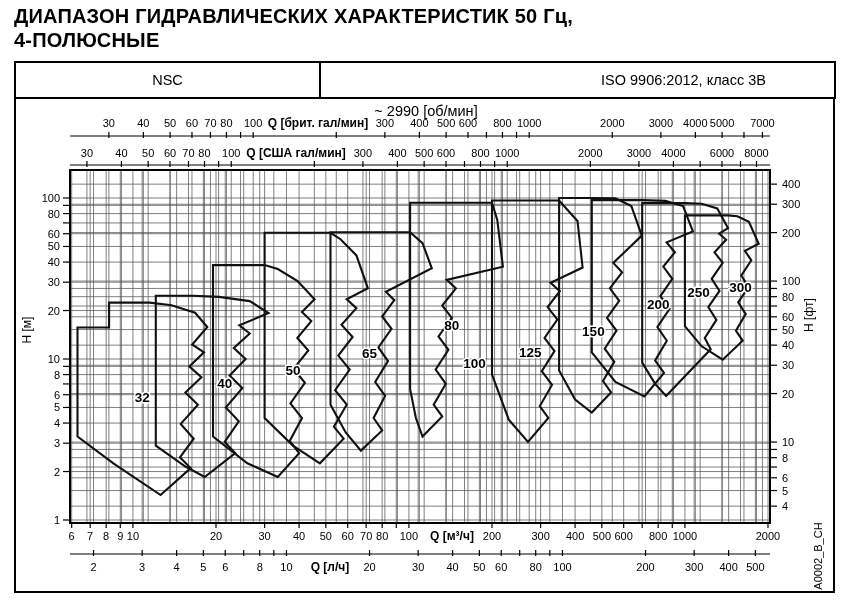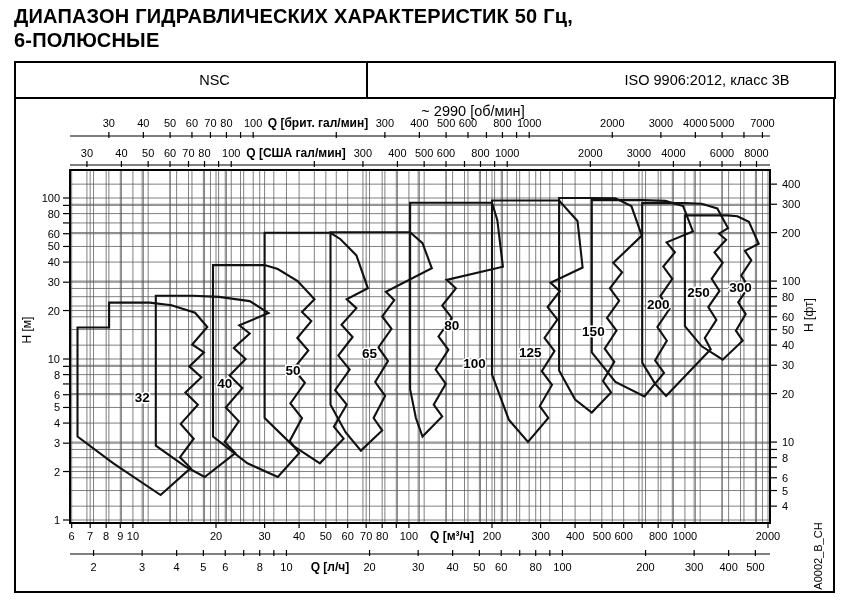--- a/index.html
+++ b/index.html
@@ -1,39 +1,39 @@
 <!DOCTYPE html>
 <html><head>
 <meta charset="utf-8">
 <style>
   html,body{margin:0;padding:0;background:#fff;}
   body{font-family:"Liberation Sans", sans-serif; color:#000;}
   #page{position:relative;width:840px;height:602px;background:#fff;overflow:hidden;}
   #title{position:absolute;left:14px;top:4px;width:820px;font-size:20px;line-height:24px;font-weight:bold;letter-spacing:.2px;}
   #hdr{position:absolute;left:14px;top:61px;width:818px;height:34px;border:2px solid #000;display:flex;}
   .hcell{display:flex;align-items:center;justify-content:center;font-size:14.5px;}
-  .hcell.c1{width:303px;border-right:2px solid #000;padding-left:47px;}
+  .hcell.c1{width:303px;border-right:2px solid #000;}
   .hcell.c2{width:210px;border-right:2px solid #000;margin-top:48px;}
   .hcell.c3{flex:1;}
   #figbox{position:absolute;left:14px;top:97px;width:817px;height:492px;border:2.5px solid #000;}
   svg{position:absolute;left:0;top:0;}
   text{fill:#000;}
   .tick-label{font-size:11px;}
   .unit-label{font-size:12px;font-weight:bold;}
   .env-label{font-size:13.5px;font-weight:bold;paint-order:stroke;stroke:#fff;stroke-width:3px;}
   .side-label{font-size:12px;}
   .code-label{font-size:11px;}
 </style>
 </head>
 <body>
 
 <div id="page">
   <div id="title">
     <div>ДИАПАЗОН ГИДРАВЛИЧЕСКИХ ХАРАКТЕРИСТИК 50 Гц,</div>
-    <div>6-ПОЛЮСНЫЕ</div>
+    <div>4-ПОЛЮСНЫЕ</div>
   </div>
 
   <div id="hdr">
     <div class="hcell c1">NSC</div>
     <div class="hcell c2">~ 2990 [об/мин]</div>
     <div class="hcell c3">ISO 9906:2012, класс 3B</div>
   </div>
 
   <div id="figbox"></div>
 

